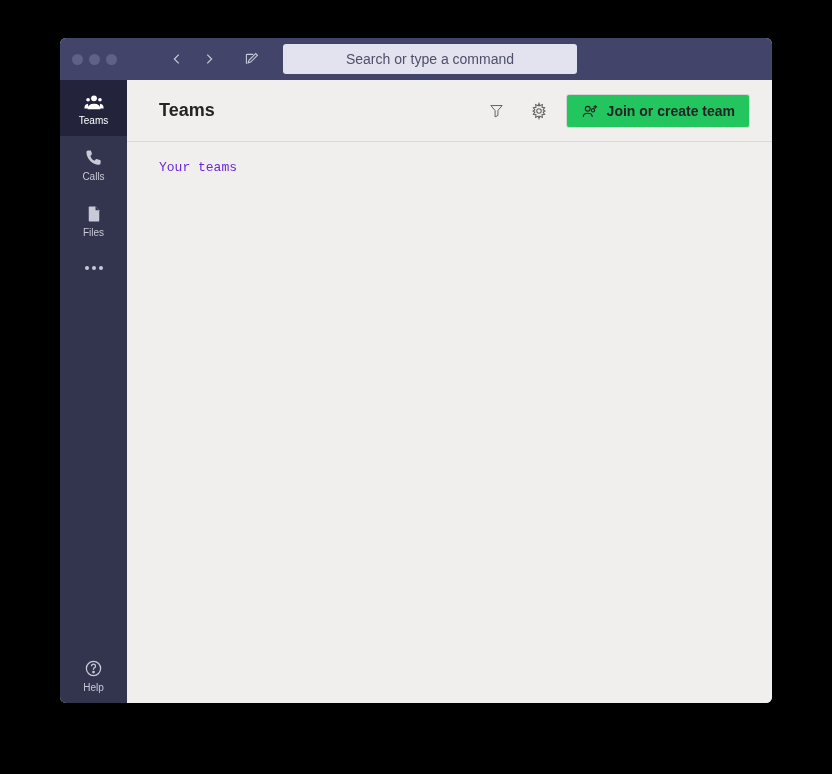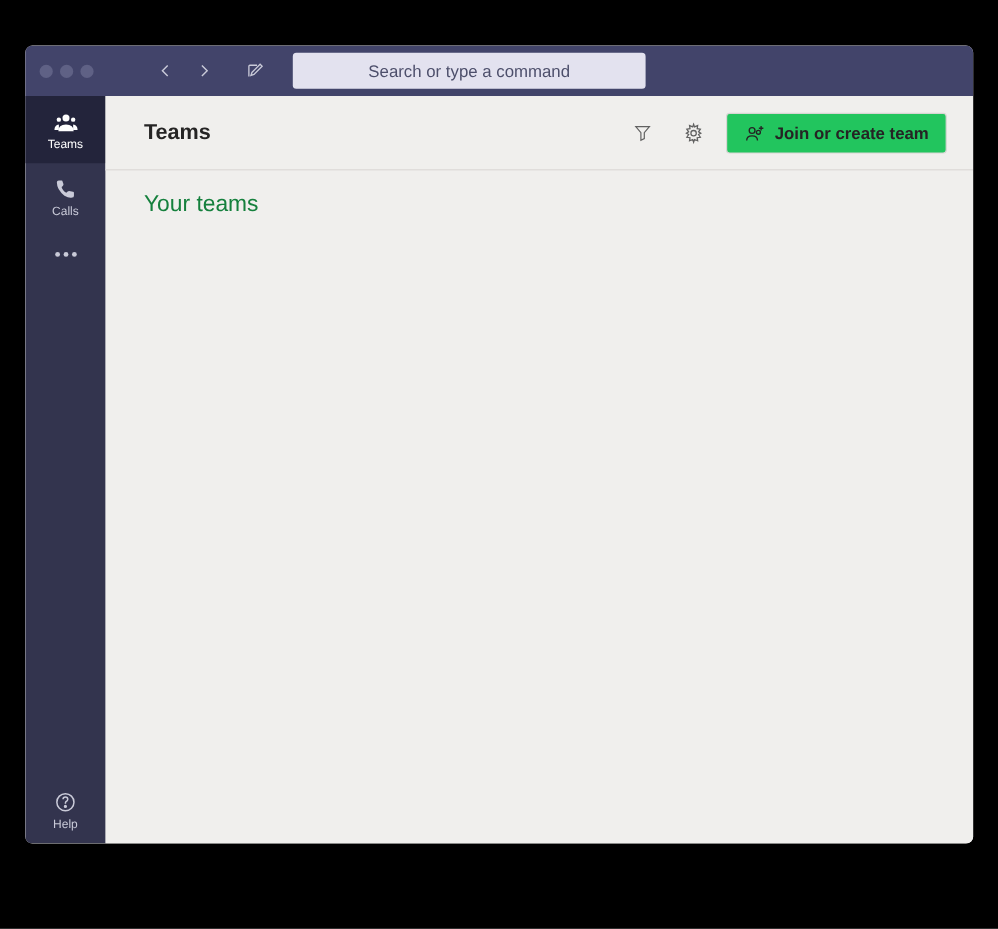--- a/index.html
+++ b/index.html
@@ -11,21 +11,21 @@
     body {
       background: #000;
       width: 832px;
       height: 774px;
       display: flex;
       align-items: flex-start;
       justify-content: center;
       padding-top: 38px;
     }
     .app-window {
-      width: 790px;
+      width: 712px;
       height: 665px;
       background: #f0efed;
       border-radius: 6px;
       overflow: hidden;
       box-shadow: 0 10px 40px rgba(0,0,0,0.5);
       display: flex;
       flex-direction: column;
     }
     .title-bar {
       height: 42px;
@@ -168,22 +168,23 @@
       font-size: 14px;
       font-weight: 600;
       color: #252424;
       cursor: pointer;
     }
     .content {
       flex: 1;
       padding: 18px 32px;
     }
     .section-label {
-      font-size: 19px;
-      color: #15803d;
+      font-size: 13px;
+      color: #6d28d9;
+      font-family: Liberation Mono, monospace;
     }
     svg { display: block; }
   </style>
 </head>
 <body>
 
 <div class="app-window">
   <div class="title-bar">
     <div class="dot"></div>
     <div class="dot"></div>
@@ -227,20 +228,29 @@
         <span>Teams</span>
       </div>
       <div class="rail-item light">
         <span class="ico">
           <svg width="19" height="19" viewBox="0 0 24 24" fill="currentColor">
               <path d="M5 3 Q3 3 3 5 Q3 13 11 19 Q16 22 19 21 Q21 21 21 19 L21 16 Q21 15 20 15 L16 14 Q15 14 14 15 L13 16 Q9 14 8 10 L9 9 Q10 8 10 7 L9 4 Q9 3 8 3 Z"></path>
             </svg>
         </span>
         <span>Calls</span>
       </div>
+      <div class="rail-item light">
+        <span class="ico">
+          <svg width="18" height="18" viewBox="0 0 24 24" fill="currentColor">
+              <path d="M6 2 H14 L19 7 V21 Q19 22 18 22 H6 Q5 22 5 21 V3 Q5 2 6 2 Z"></path>
+              <path d="M14 2 V7 H19 Z" fill="#33344e"></path>
+            </svg>
+        </span>
+        <span>Files</span>
+      </div>
       <div class="rail-dots">
         <span></span>
         <span></span>
         <span></span>
       </div>
       <div class="rail-spacer"></div>
       <div class="rail-item light">
         <span class="ico">
           <svg width="19" height="19" viewBox="0 0 24 24" fill="none" stroke="currentColor" stroke-width="1.6">
               <circle cx="12" cy="12" r="9"></circle>

